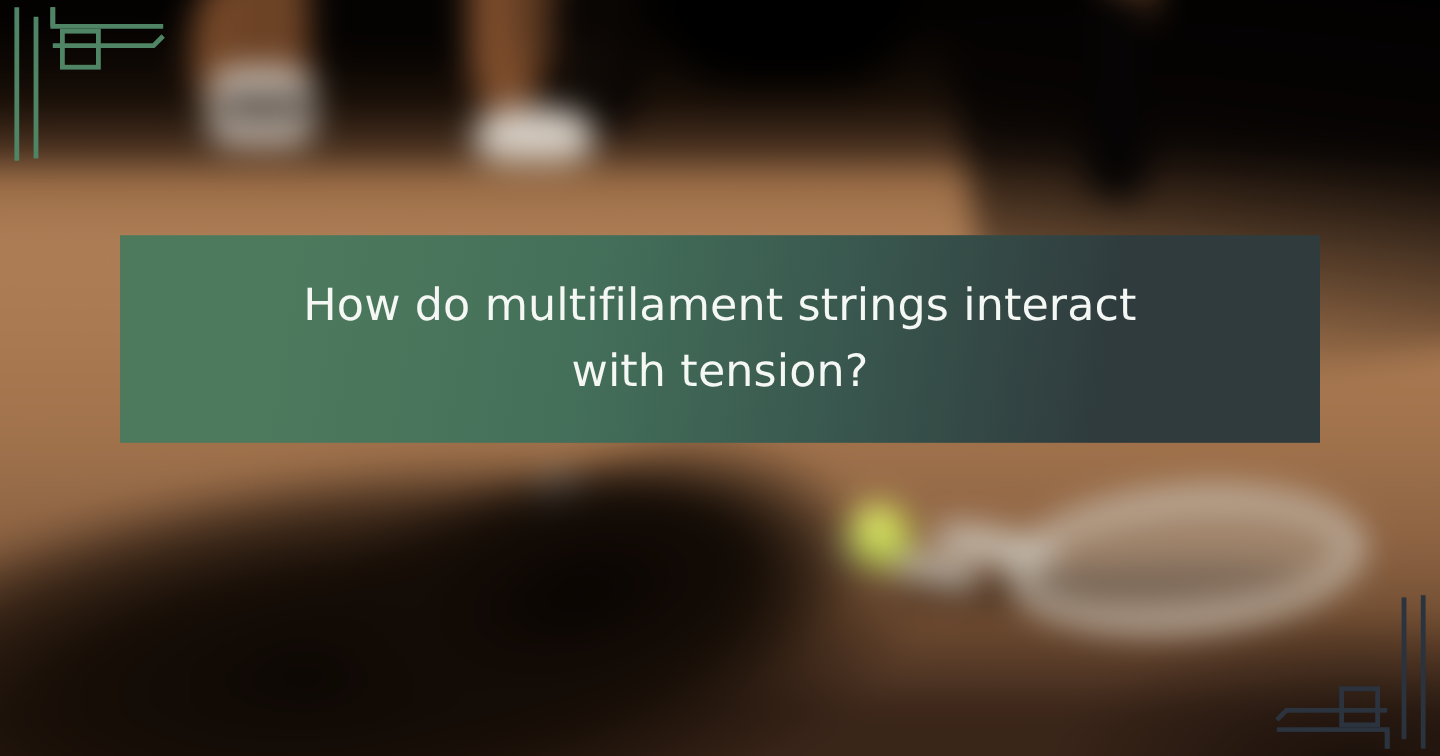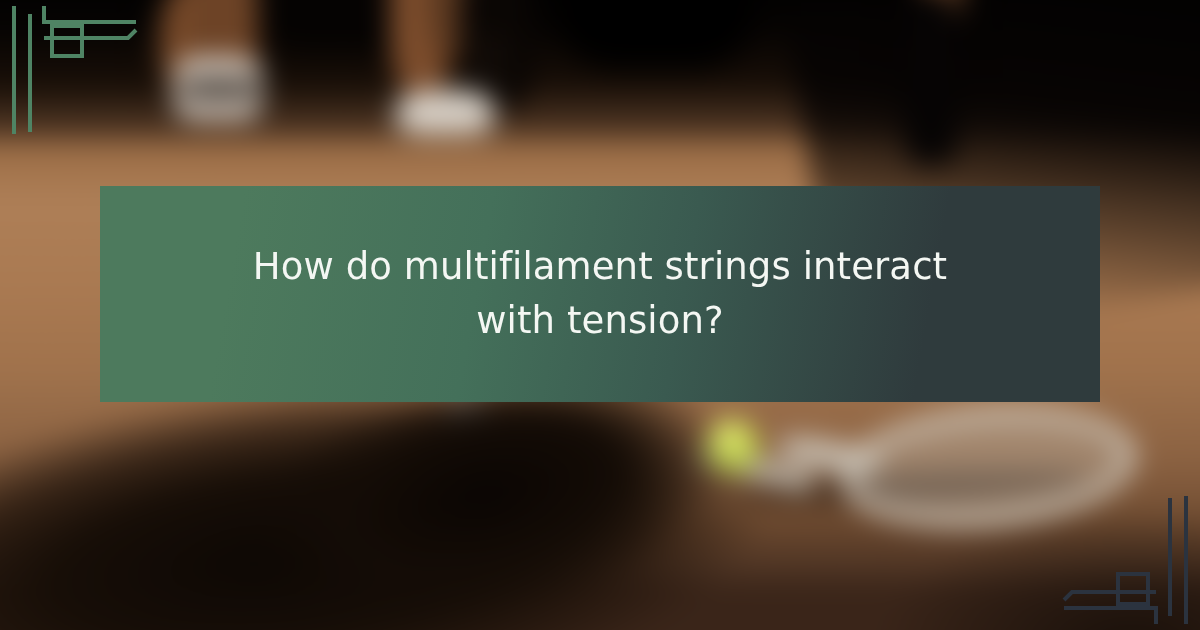--- a/index.html
+++ b/index.html
@@ -278,17 +278,17 @@
     <g fill="none" stroke="#2b333f" stroke-width="4">
       <path d="M14 6 L14 134"></path>
       <path d="M30 14 L30 132"></path>
       <path d="M44 6 L44 22 L136 22"></path>
       <path d="M44 38 L128 38 L136 30"></path>
       <rect x="52" y="26" width="30" height="30"></rect>
       <path d="M44 22 L44 6"></path>
     </g>
   </svg>
 
-  <div class="banner" id="banner" style="left: 100px; top: 186px; width: 1000px; height: 216px; background: linear-gradient(100deg, rgb(77, 122, 93) 0%, rgb(77, 122, 93) 14%, rgb(68, 112, 90) 38%, rgb(58, 90, 80) 58%, rgb(47, 59, 61) 82%, rgb(47, 59, 61) 100%);">
+  <div class="banner" id="banner" style="left: 100px; top: 196px; width: 1000px; height: 173px; background: linear-gradient(100deg, rgb(77, 122, 93) 0%, rgb(77, 122, 93) 14%, rgb(68, 112, 90) 38%, rgb(58, 90, 80) 58%, rgb(47, 59, 61) 82%, rgb(47, 59, 61) 100%);">
     <div class="banner-title" style="color: rgb(244, 247, 243);">How do multifilament strings interact with tension?</div>
   </div>
 
 </div>
 
 </body></html>

